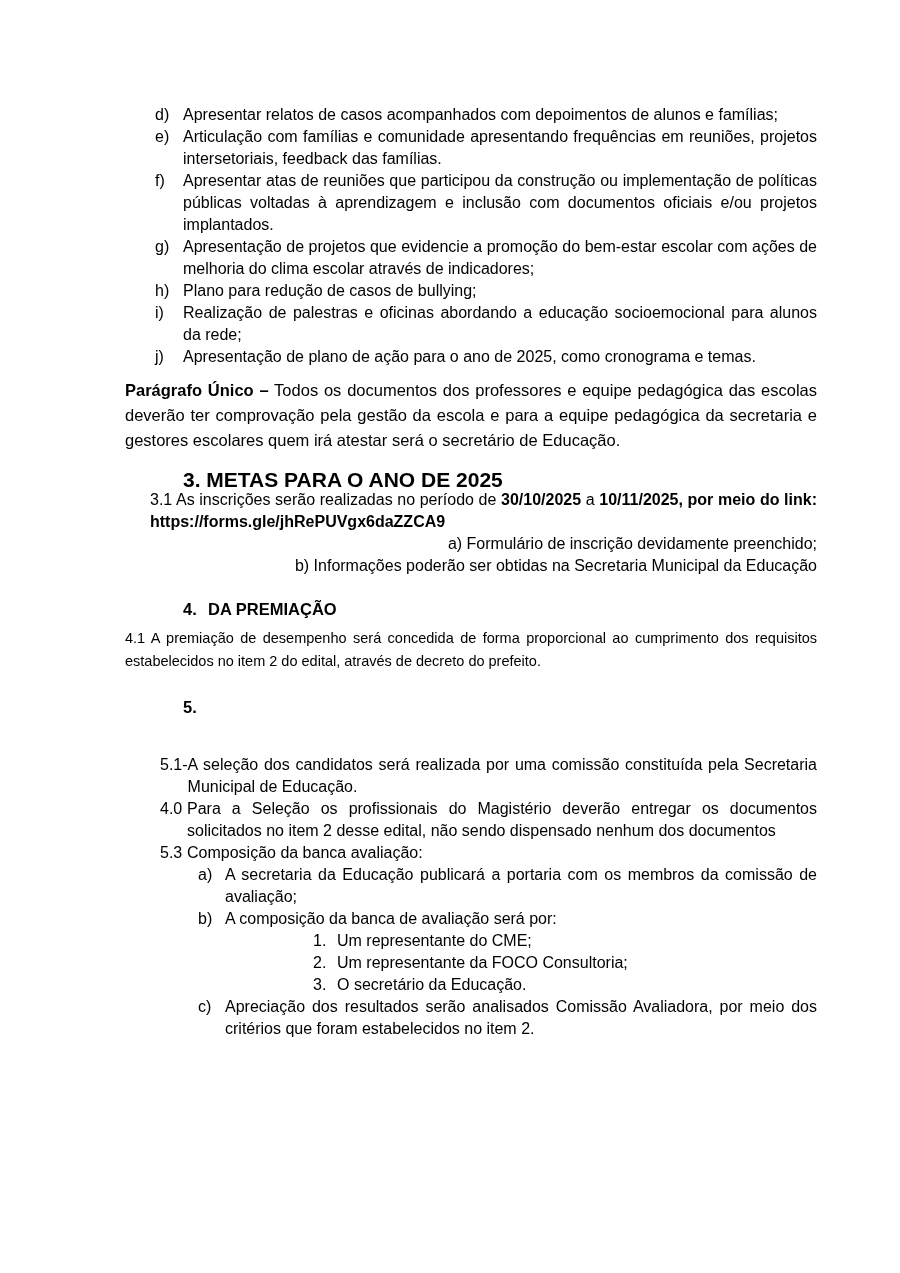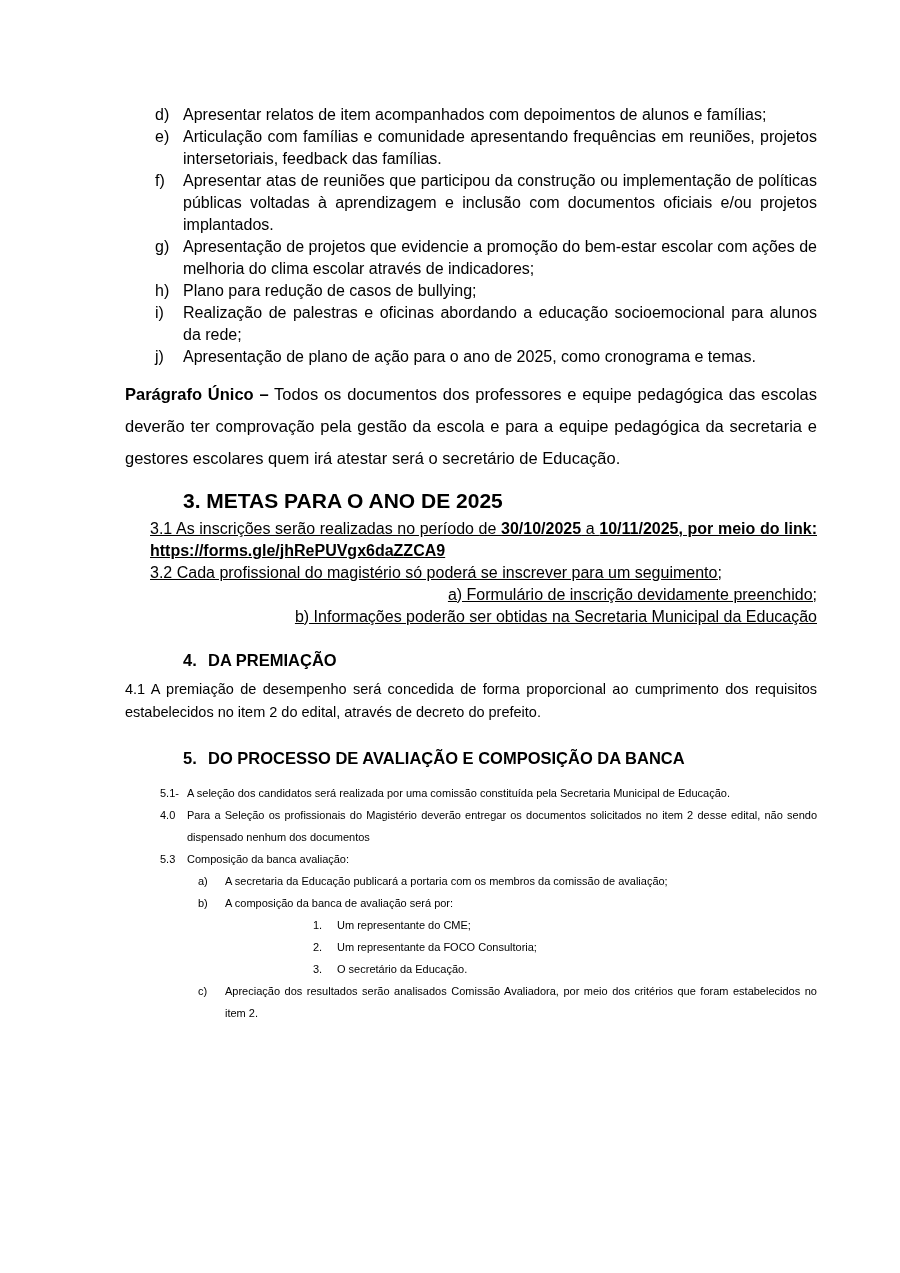--- a/index.html
+++ b/index.html
@@ -21,33 +21,33 @@
     
     .list-dj { margin-left: 30px; font-size: 16px; line-height: 22px; }
     .li-row { display: flex; }
     .li-row .lbl { flex: 0 0 28px; }
     .li-row .txt { flex: 1; text-align: justify; }
 
     
     .paragrafo {
       margin-top: 10px;
       font-size: 16.5px;
-      line-height: 32px;
+      line-height: 25px;
       text-align: justify;
     }
     .paragrafo .lead { font-weight: bold; }
 
     
     .h3-heading {
       margin: 12px 0 0 58px;
       font-weight: bold;
       font-size: 21px;
       line-height: 19px;
     }
-    .sec3 { margin-top: 8px; font-size: 16px; line-height: 22px; text-decoration: underline; }
+    .sec3 { margin-top: 0; font-size: 16px; line-height: 22px; }
     .sec3 .indent { margin-left: 25px; text-align: justify; }
     .sec3 .flush { margin-left: 0; text-align: right; }
     .bold { font-weight: bold; }
 
     
     .h45 {
       display: flex;
       margin: 22px 0 0 58px;
       font-weight: bold;
       font-size: 16.5px;
@@ -58,38 +58,38 @@
 
     
     .p41 {
       margin-top: 8px;
       font-size: 14.5px;
       line-height: 23px;
       text-align: justify;
     }
 
     
-    .sec5 { margin-top: 14px; font-size: 11px; line-height: 22px; }
+    .sec5 { margin-top: 37px; font-size: 16px; line-height: 22px; }
     .item5 { display: flex; margin-left: 35px; }
     .item5 .num { flex: 0 0 auto; min-width: 27px; }
     .item5 .txt { flex: 1; text-align: justify; }
     .sub-abc { margin-left: 73px; }
     .sub-abc .li-row .lbl { flex: 0 0 27px; }
     .numbered { margin-left: 115px; }
     .numbered .li-row .lbl { flex: 0 0 24px; }
   </style>
 </head>
 <body>
 
 <div class="page">
 
   <div class="list-dj">
     <div class="li-row">
       <span class="lbl">d)</span>
-      <span class="txt">Apresentar relatos de item acompanhados com depoimentos de alunos e famílias;</span>
+      <span class="txt">Apresentar relatos de casos acompanhados com depoimentos de alunos e famílias;</span>
     </div>
     <div class="li-row">
       <span class="lbl">e)</span>
       <span class="txt">Articulação com famílias e comunidade apresentando frequências em reuniões, projetos intersetoriais, feedback das famílias.</span>
     </div>
     <div class="li-row">
       <span class="lbl">f)</span>
       <span class="txt">Apresentar atas de reuniões que participou da construção ou implementação de políticas públicas voltadas à aprendizagem e inclusão com documentos oficiais e/ou projetos implantados.</span>
     </div>
     <div class="li-row">
@@ -109,35 +109,33 @@
       <span class="txt">Apresentação de plano de ação para o ano de 2025, como cronograma e temas.</span>
     </div>
   </div>
 
   <p class="paragrafo"><span class="lead">Parágrafo Único –</span><span> Todos os documentos dos professores e equipe pedagógica das escolas deverão ter comprovação pela gestão da escola e para a equipe pedagógica da secretaria e gestores escolares quem irá atestar será o secretário de Educação.</span></p>
 
   <div class="h3-heading">3. METAS PARA O ANO DE 2025</div>
 
   <div class="sec3">
     <div class="indent"><span>3.1 As inscrições serão realizadas no período de </span><span class="bold">30/10/2025</span><span> a </span><span class="bold">10/11/2025, por meio do link: https://forms.gle/jhRePUVgx6daZZCA9</span></div>
-    <div class="indent">3.2 Cada profissional do magistério só poderá se inscrever para um seguimento;</div>
     <div class="flush">a) Formulário de inscrição devidamente preenchido;</div>
     <div class="flush">b) Informações poderão ser obtidas na Secretaria Municipal da Educação</div>
   </div>
 
   <div class="h45">
     <span class="hnum">4.</span>
     <span>DA PREMIAÇÃO</span>
   </div>
 
   <p class="p41">4.1 A premiação de desempenho será concedida de forma proporcional ao cumprimento dos requisitos estabelecidos no item 2 do edital, através de decreto do prefeito.</p>
 
   <div class="h45 h5">
     <span class="hnum">5.</span>
-    <span>DO PROCESSO DE AVALIAÇÃO E COMPOSIÇÃO DA BANCA</span>
   </div>
 
   <div class="sec5">
     <div class="item5">
       <span class="num">5.1-</span>
       <span class="txt">A seleção dos candidatos será realizada por uma comissão constituída pela Secretaria Municipal de Educação.</span>
     </div>
     <div class="item5">
       <span class="num">4.0</span>
       <span class="txt">Para a Seleção os profissionais do Magistério deverão entregar os documentos solicitados no item 2 desse edital, não sendo dispensado nenhum dos documentos</span>

